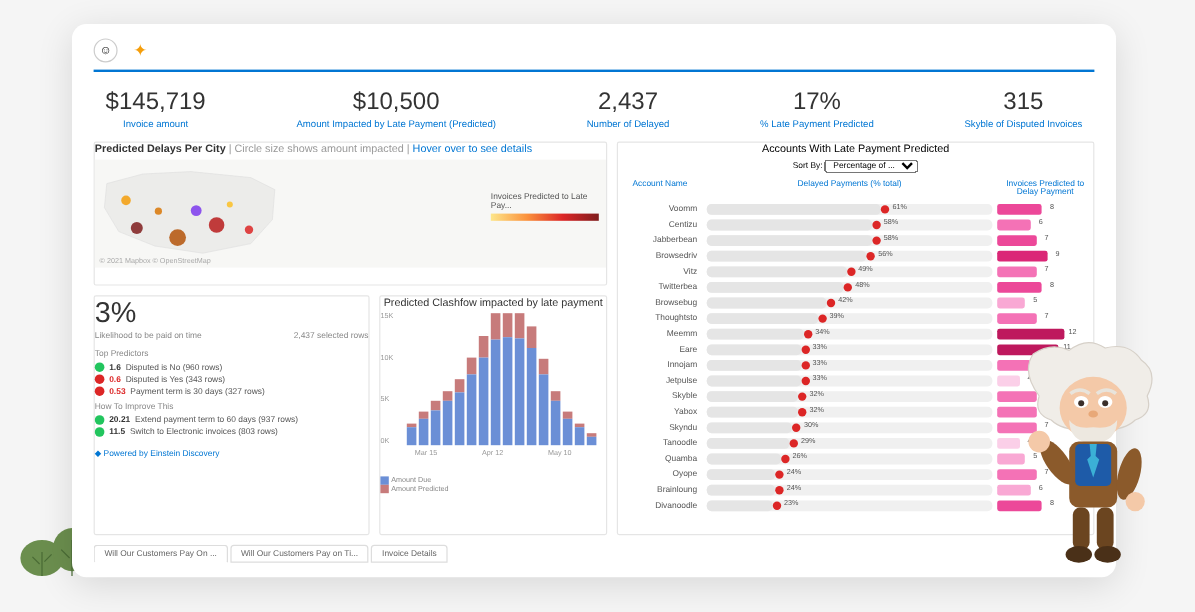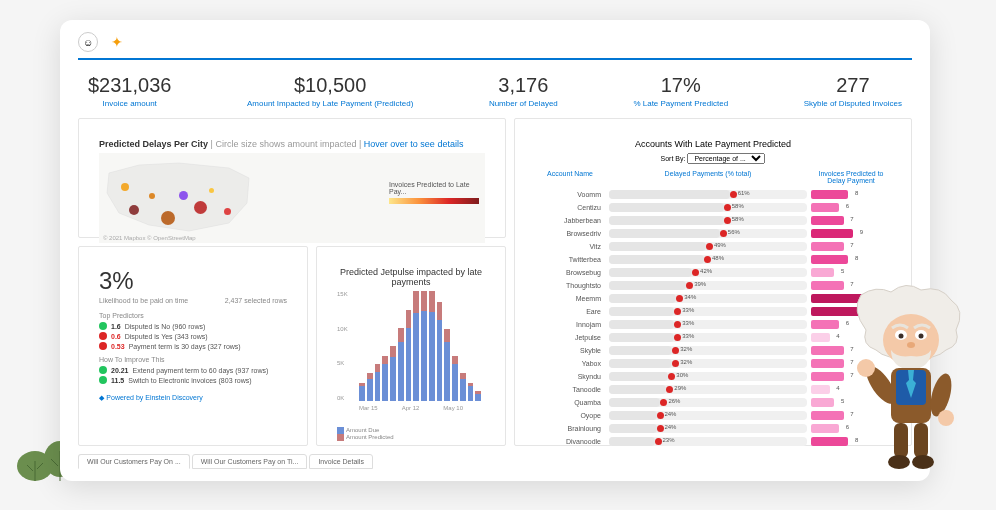--- a/index.html
+++ b/index.html
@@ -12,21 +12,21 @@
 .header-title .sub{color:#555}
 .header-icons{display:flex;gap:10px}
 .icon-circle{width:20px;height:20px;border:1px solid #ccc;border-radius:50%;display:flex;align-items:center;justify-content:center;font-size:10px}
 .icon-sparkle{width:20px;height:20px;position:relative}
 .icon-sparkle::before{content:"✦";color:#f59e0b;font-size:14px;position:absolute;left:3px;top:2px}
 .kpis{display:flex;justify-content:space-between;padding:6px 10px 10px}
 .kpi{text-align:center}
 .kpi-val{font-size:20px;color:#333;font-weight:400}
 .kpi-label{font-size:8px;color:#0176d3;margin-top:2px}
 .grid{display:grid;grid-template-columns:230px 190px 1fr;gap:8px}
-.card{border:1px solid #e5e5e5;border-radius:2px;padding:20px;background:#fff}
+.card{border:1px solid #e5e5e5;border-radius:2px;padding:0;background:#fff}
 .card-title{font-size:9px;color:#333;margin-bottom:4px}
 .card-title .muted{color:#999;font-weight:400}
 .card-title .link{color:#0176d3}
 .map-card{grid-column:1/3;height:120px;position:relative}
 .map-area{position:relative;height:90px;background:#f7f7f5;overflow:hidden}
 .map-svg{position:absolute;left:0;top:0}
 .bubble{position:absolute;border-radius:50%}
 .legend-strip{position:absolute;right:6px;top:28px;font-size:7px;color:#555;text-align:left;width:90px}
 .grad{height:6px;background:linear-gradient(90deg,#fde68a,#fb923c,#dc2626,#7f1d1d);margin-top:3px}
 .attrib{position:absolute;left:4px;bottom:2px;font-size:6px;color:#aaa}
@@ -99,37 +99,37 @@
 <div class="dashboard">
   <div class="header">
     <div class="header-icons">
       <span class="icon-circle">☺</span>
       <span class="icon-sparkle"></span>
     </div>
   </div>
 
   <div class="kpis" id="kpi-row">
       <div class="kpi">
-        <div class="kpi-val">$231,036</div>
+        <div class="kpi-val">$145,719</div>
         <div class="kpi-label">Invoice amount</div>
       </div>
       <div class="kpi">
         <div class="kpi-val">$10,500</div>
         <div class="kpi-label">Amount Impacted by Late Payment (Predicted)</div>
       </div>
       <div class="kpi">
-        <div class="kpi-val">3,176</div>
+        <div class="kpi-val">2,437</div>
         <div class="kpi-label">Number of Delayed</div>
       </div>
       <div class="kpi">
         <div class="kpi-val">17%</div>
         <div class="kpi-label">% Late Payment Predicted</div>
       </div>
       <div class="kpi">
-        <div class="kpi-val">277</div>
+        <div class="kpi-val">315</div>
         <div class="kpi-label">Skyble of Disputed Invoices</div>
       </div>
     </div>
 
   <div class="grid">
     <div class="card map-card">
       <div class="card-title">
         <b>Predicted Delays Per City</b>
         <span class="muted"> | </span>
         <span class="muted">Circle size shows amount impacted</span>
@@ -190,21 +190,21 @@
           <div class="pred-row">
             <span class="dot green"></span>
             <span class="pred-val">11.5</span> 
             <span>Switch to Electronic invoices (803 rows)</span>
           </div>
         </div>
       <div class="powered">◆ Powered by Einstein Discovery</div>
     </div>
 
     <div class="card cashflow-card">
-      <div class="card-title" style="text-align:center">Predicted Jetpulse impacted by late payments</div>
+      <div class="card-title" style="text-align:center">Predicted Clashfow impacted by late payment</div>
       <div class="chart-area">
         <div class="y-axis" id="y-axis">
             <span>15K</span>
             <span>10K</span>
             <span>5K</span>
             <span>0K</span>
           </div>
         <div class="bars" id="bars" style="margin-left:18px">
             <div class="bar-col">
               <div class="bar-seg pred" style="height:3.3333333333333335%"></div>

